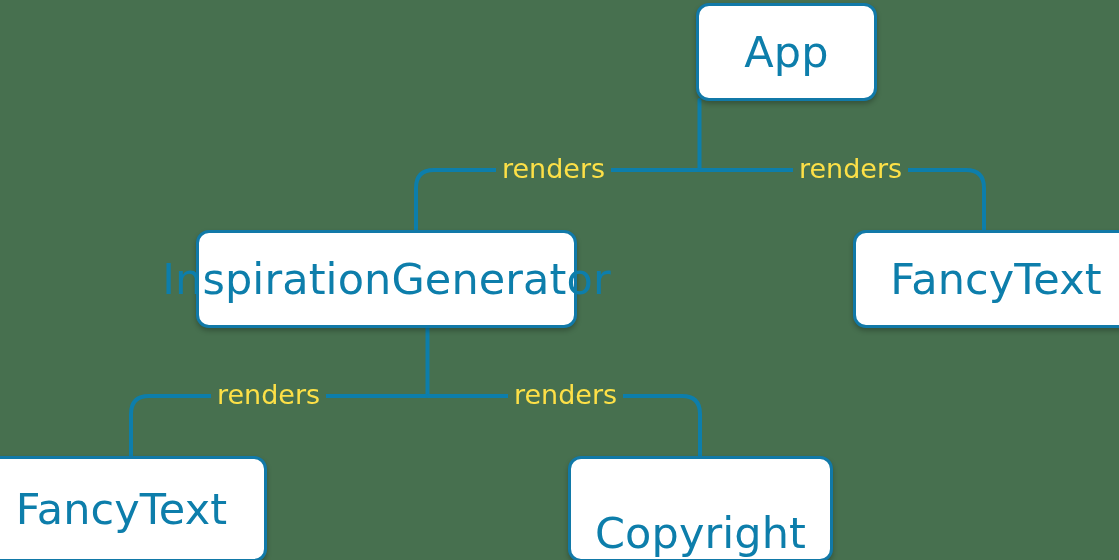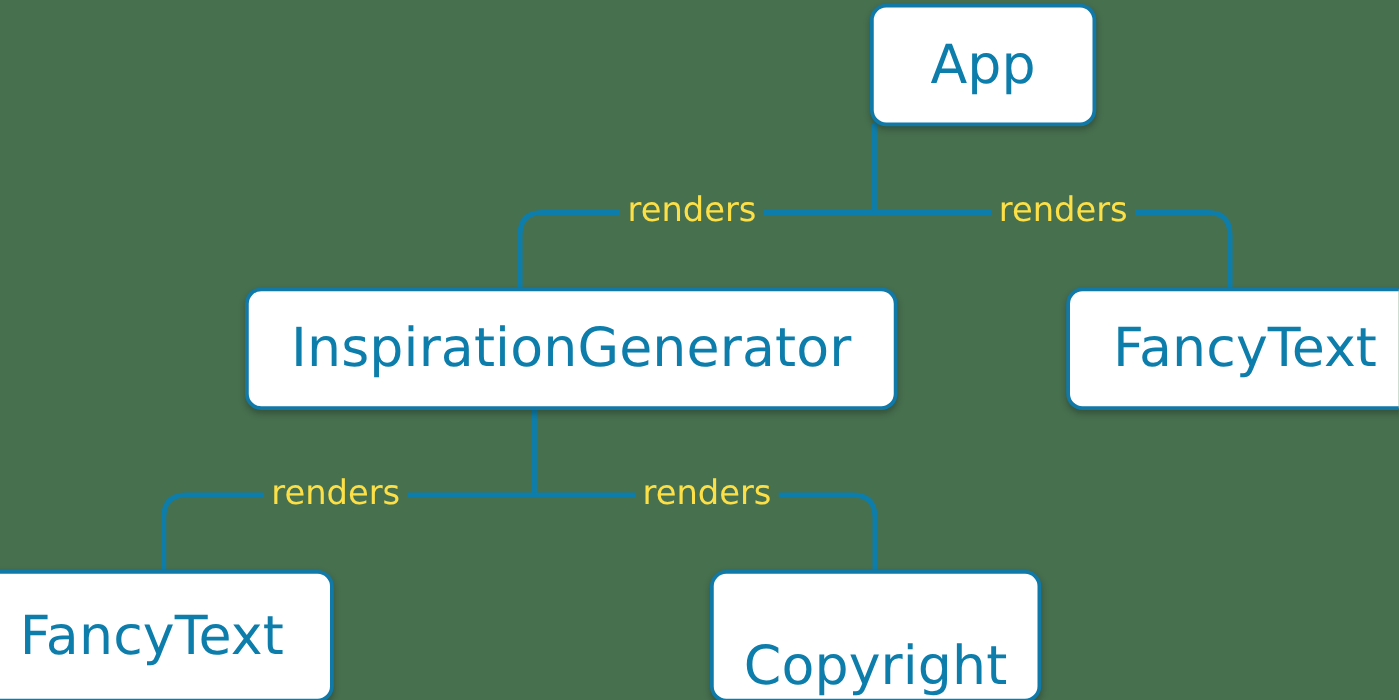--- a/index.html
+++ b/index.html
@@ -44,21 +44,21 @@
   .node-label {
     font-family: "DejaVu Sans", sans-serif;
     font-weight: 400;
     white-space: nowrap;
     letter-spacing: 0.1px;
   }
   
   #node-app          { left: 648px;  top: 3px;   width: 181px; height: 98px; margin-left: 48px;  }
   #node-app .node-label { font-size: 43px; }
 
-  #node-inspiration  { left: 196px;  top: 230px; width: 522px; height: 98px;  }
+  #node-inspiration  { left: 196px;  top: 230px; width: 381px; height: 98px;  }
   #node-inspiration .node-label { font-size: 43px; }
 
   #node-fancytext-right { left: 853px; top: 230px; width: 286px; height: 98px; }
   #node-fancytext-right .node-label { font-size: 43px; }
 
   #node-fancytext-bottom { left: -24px; top: 456px; width: 291px; height: 106px; }
   #node-fancytext-bottom .node-label { font-size: 43px; }
 
   #node-copyright    { left: 568px;  top: 456px; width: 265px; height: 106px; }
   #node-copyright .node-label { font-size: 43px; margin-top: 48px; }

